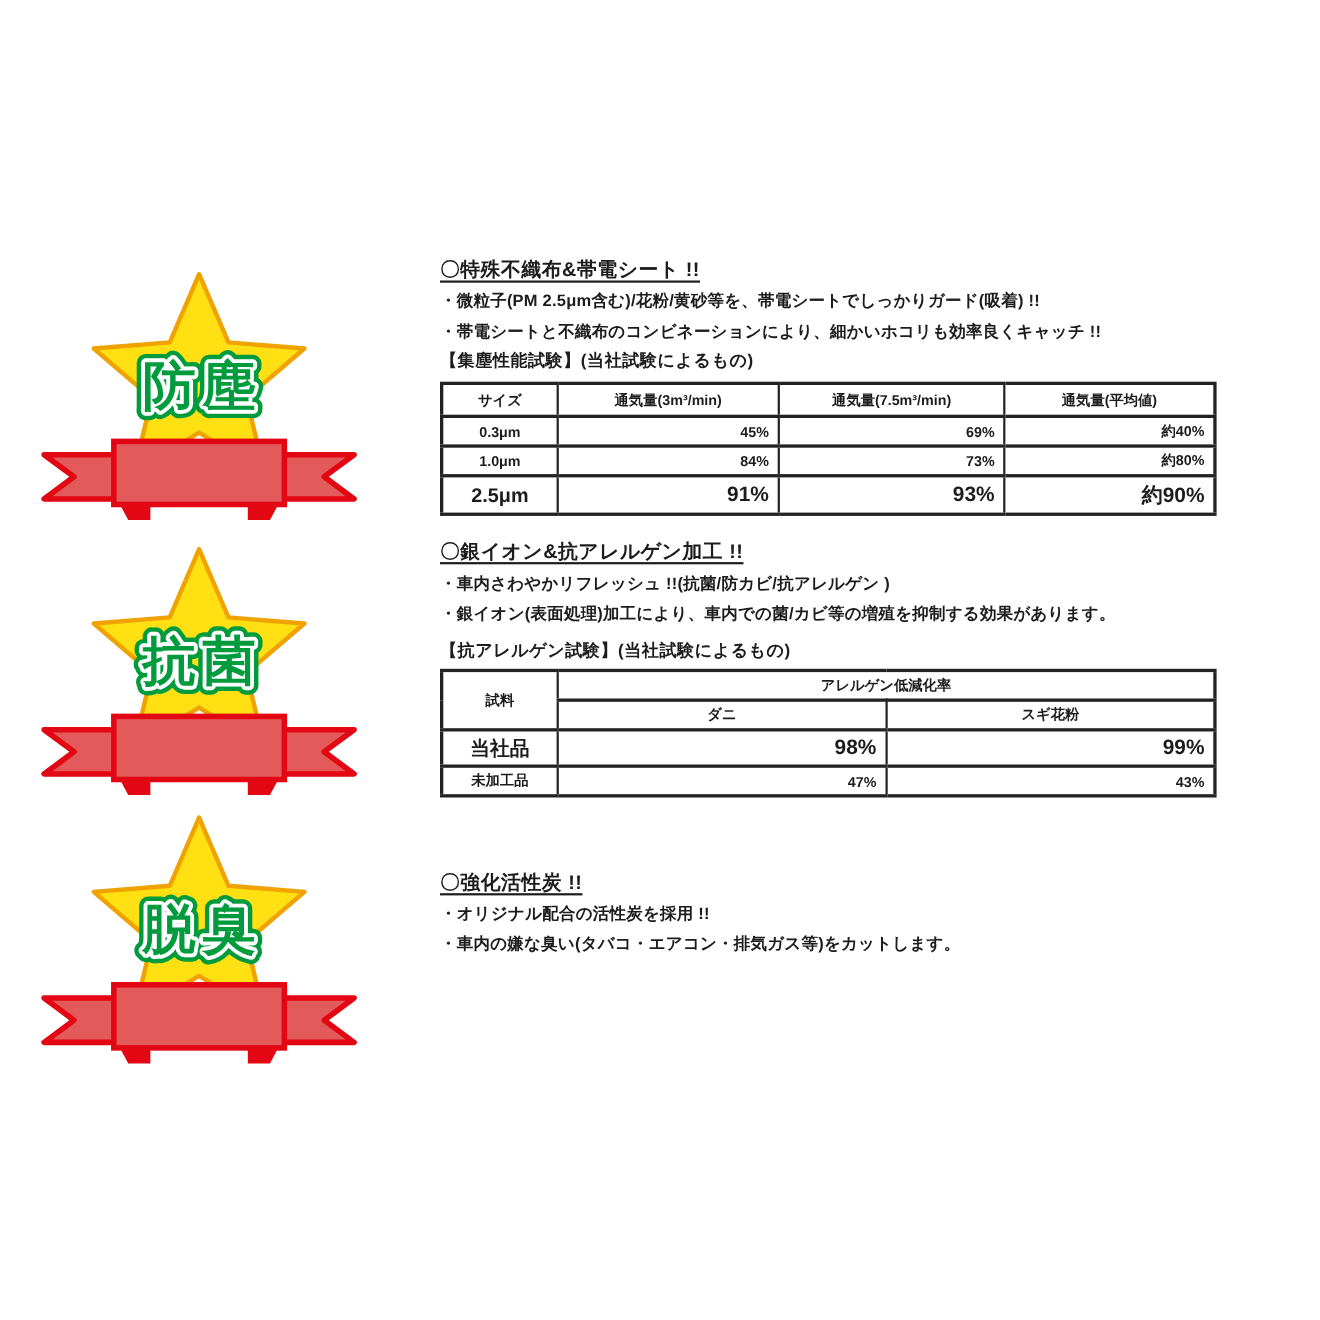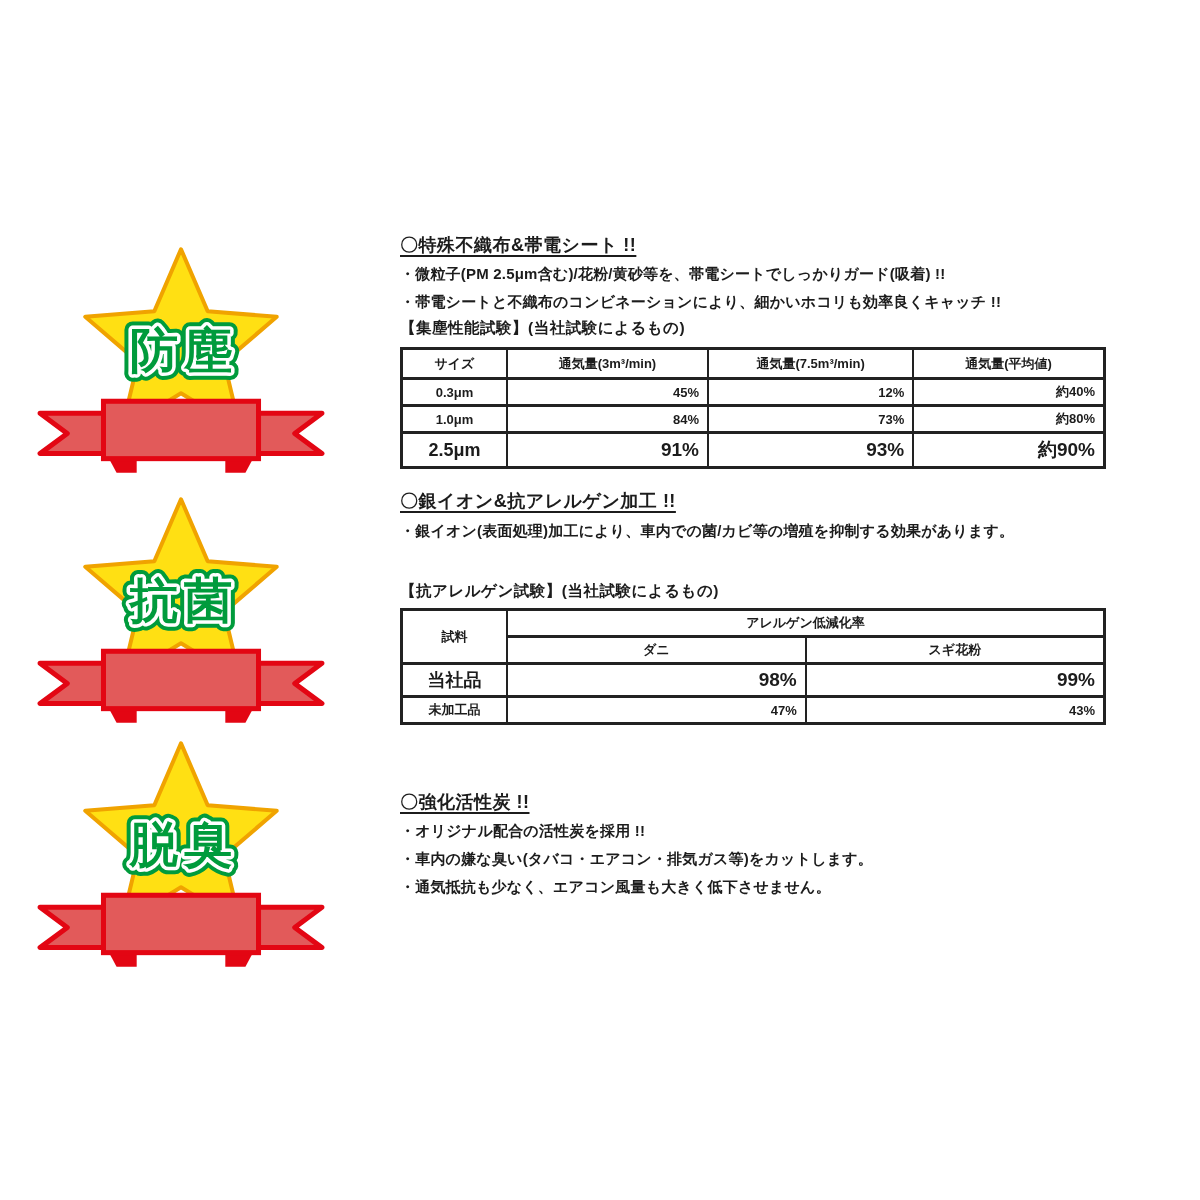--- a/index.html
+++ b/index.html
@@ -115,40 +115,41 @@
       <tbody>
           <tr class="head">
         <th>サイズ</th>
         <th>通気量(3m³/min)</th>
         <th>通気量(7.5m³/min)</th>
         <th>通気量(平均値)</th>
       </tr>
       <tr>
         <td class="lab">0.3μm</td>
         <td class="val">45%</td>
-        <td class="val">12%</td>
+        <td class="val">69%</td>
         <td class="val">約40%</td>
       </tr>
       <tr>
         <td class="lab">1.0μm</td>
         <td class="val">84%</td>
         <td class="val">73%</td>
         <td class="val">約80%</td>
       </tr>
       <tr class="emph">
         <td class="lab">2.5μm</td>
         <td class="val">91%</td>
         <td class="val">93%</td>
         <td class="val">約90%</td>
       </tr>
     </tbody>
       </table>
 
     <div class="sec-heading h-2">〇銀イオン&amp;抗アレルゲン加工 !!</div>
     <div class="bullets b-2">
+      <div>・車内さわやかリフレッシュ !!(抗菌/防カビ/抗アレルゲン )</div>
       <div>・銀イオン(表面処理)加工により、車内での菌/カビ等の増殖を抑制する効果があります。</div>
     </div>
     <div class="test-label l-2">【抗アレルゲン試験】(当社試験によるもの)</div>
 
     <table class="t-allergen">
       <colgroup>
           <col style="width:15%">
           <col style="width:42.5%">
           <col style="width:42.5%">
         </colgroup>
@@ -171,17 +172,16 @@
         <td class="val">47%</td>
         <td class="val">43%</td>
       </tr>
     </tbody>
       </table>
 
     <div class="sec-heading h-3">〇強化活性炭 !!</div>
     <div class="bullets b-3">
       <div>・オリジナル配合の活性炭を採用 !!</div>
       <div>・車内の嫌な臭い(タバコ・エアコン・排気ガス等)をカットします。</div>
-      <div>・通気抵抗も少なく、エアコン風量も大きく低下させません。</div>
     </div>
 
   </div>
 </div>
 
 </body></html>

